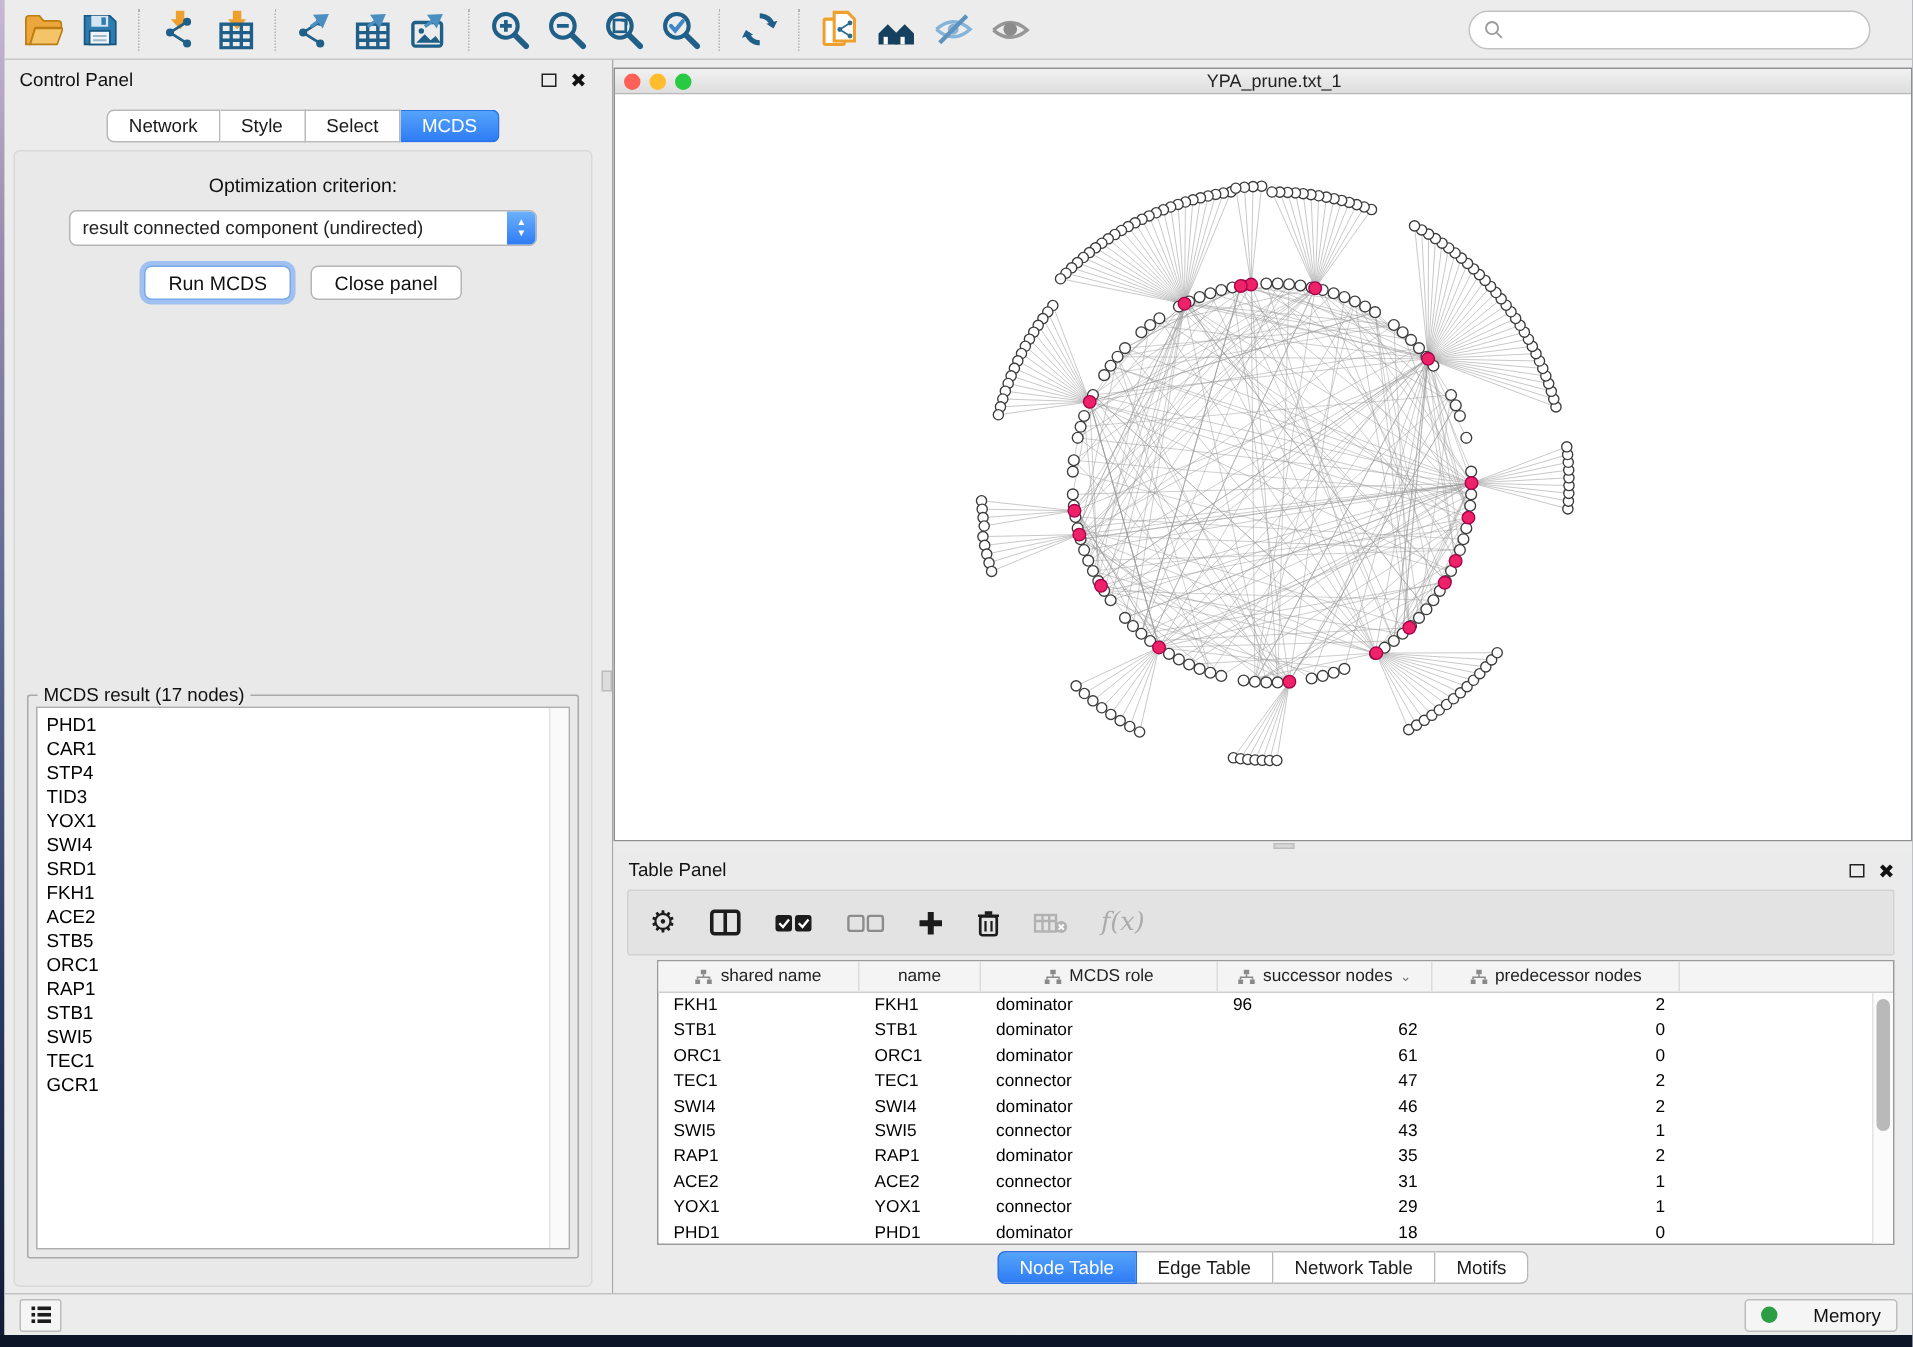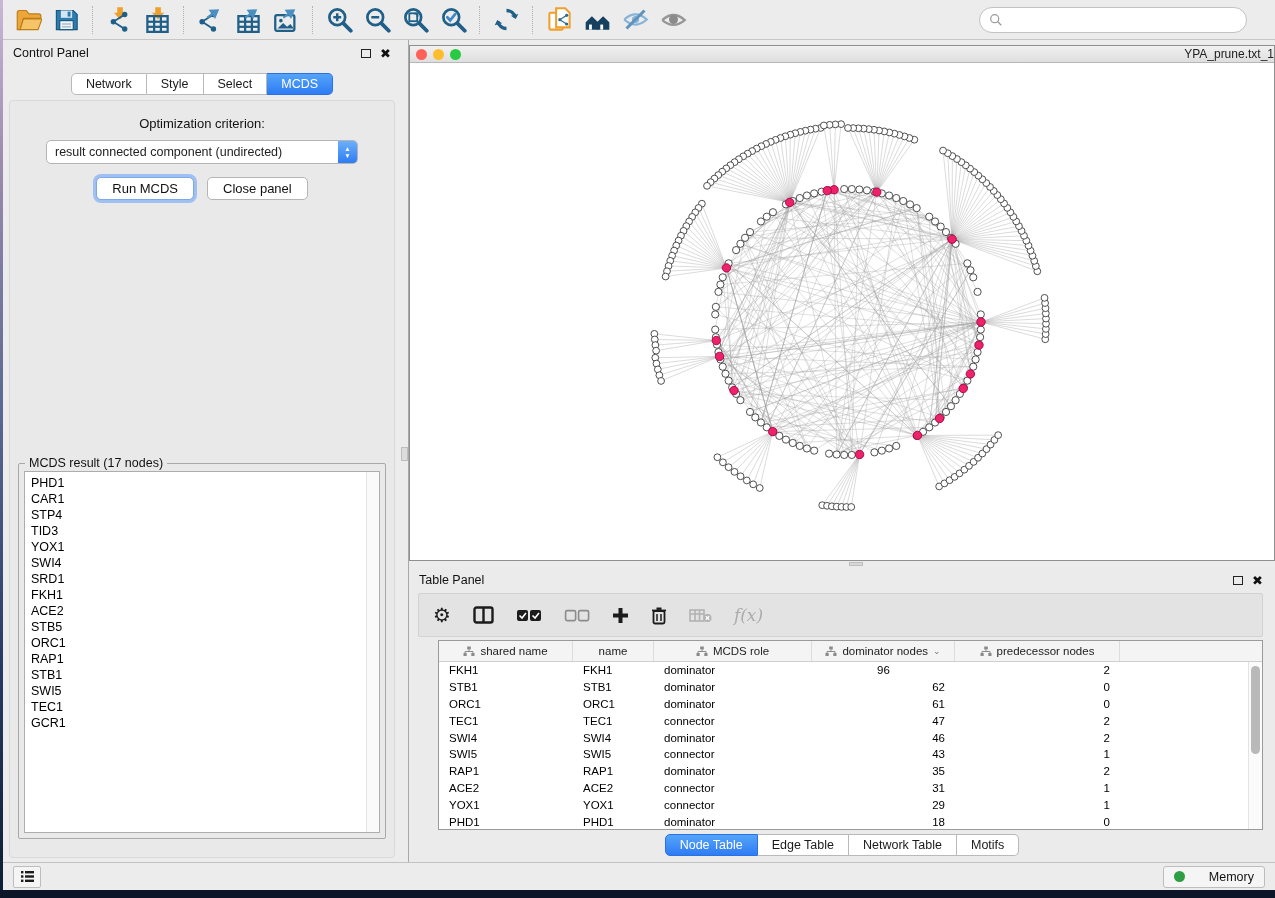--- a/index.html
+++ b/index.html
@@ -70,21 +70,21 @@
   .hsplit .handle { position:absolute; left:440px; top:1px; width:14px; height:4px; background:#d8d8d8; border:1px solid #bdbdbd; }
 
   
   .right-col { position:absolute; left:406px; top:40px; right:0; bottom:28px; background:#ececec; }
   .net-frame { position:absolute; left:0; right:0; top:5px; height:516px; border:1px solid #8f8f8f; background:#fff; }
   .net-titlebar { position:absolute; left:0; right:0; top:0; height:17px;
     background:linear-gradient(180deg,#f1f1f1,#dedede); border-bottom:1px solid #b7b7b7;
     display:flex; align-items:center; padding:0 6px; }
   .lights { display:flex; gap:6px; }
   .light { width:11px; height:11px; border-radius:50%; }
-  .net-title { position:absolute; left:15px; right:0; text-align:right; font-size:12px; color:#222; }
+  .net-title { position:absolute; left:15px; right:0; text-align:center; font-size:12px; color:#222; }
   .net-canvas { position:absolute; left:0; right:0; top:17px; bottom:0; background:#fff; overflow:hidden; }
 
   
   .table-panel { position:absolute; left:0; right:0; top:527px; bottom:0; background:#ebebeb; }
   .tp-toolbar { position:absolute; left:9px; right:12px; top:26px; height:44px; background:#e3e3e3;
     border:1px solid #d2d2d2; border-radius:2px; display:flex; align-items:center; padding:0 14px; gap:22px; }
   .tp-tool { display:flex; align-items:center; justify-content:center; height:30px; }
   .tp-tool svg { display:block; }
   .tp-gear { font-size:20px; color:#1c1c1c; line-height:20px; }
   .tp-fx { font-family:"DejaVu Serif","Liberation Serif",serif; font-style:italic; font-size:17px; color:#ababab; }
@@ -1059,40 +1059,40 @@
               </svg>
               <span>MCDS role</span>
             </div>
             <div class="tp-col" style="width: 143px;">
               <svg viewBox="0 0 12 11">
                 <rect x="4.2" y="0.5" width="3.6" height="3" fill="#8a8a8a"></rect>
                 <rect x="0.5" y="7" width="3.2" height="3" fill="#8a8a8a"></rect>
                 <rect x="8.3" y="7" width="3.2" height="3" fill="#8a8a8a"></rect>
                 <path d="M6 3.5 v2 M2 7 v-1.5 h8 V7" stroke="#8a8a8a" fill="none"></path>
               </svg>
-              <span>dominator nodes</span>
+              <span>successor nodes</span>
               <span class="sort-arrow">⌄</span>
             </div>
             <div class="tp-col" style="width: 165px;">
               <svg viewBox="0 0 12 11">
                 <rect x="4.2" y="0.5" width="3.6" height="3" fill="#8a8a8a"></rect>
                 <rect x="0.5" y="7" width="3.2" height="3" fill="#8a8a8a"></rect>
                 <rect x="8.3" y="7" width="3.2" height="3" fill="#8a8a8a"></rect>
                 <path d="M6 3.5 v2 M2 7 v-1.5 h8 V7" stroke="#8a8a8a" fill="none"></path>
               </svg>
               <span>predecessor nodes</span>
             </div>
             <div class="tp-col" style="flex: 1 1 0%; border-right: none;"></div>
           </div>
         <div class="tp-rows" id="tp-rows">
             <div class="tp-row">
               <div class="tp-cell" style="width: 134px; text-align: left;">FKH1</div>
               <div class="tp-cell" style="width: 81px; text-align: left;">FKH1</div>
               <div class="tp-cell" style="width: 158px; text-align: left;">dominator</div>
-              <div class="tp-cell" style="width: 143px; text-align: center;">96</div>
+              <div class="tp-cell" style="width: 143px; text-align: left;">96</div>
               <div class="tp-cell" style="width: 165px; text-align: right;">2</div>
             </div>
             <div class="tp-row">
               <div class="tp-cell" style="width: 134px; text-align: left;">STB1</div>
               <div class="tp-cell" style="width: 81px; text-align: left;">STB1</div>
               <div class="tp-cell" style="width: 158px; text-align: left;">dominator</div>
               <div class="tp-cell" style="width: 143px; text-align: right;">62</div>
               <div class="tp-cell" style="width: 165px; text-align: right;">0</div>
             </div>
             <div class="tp-row">

